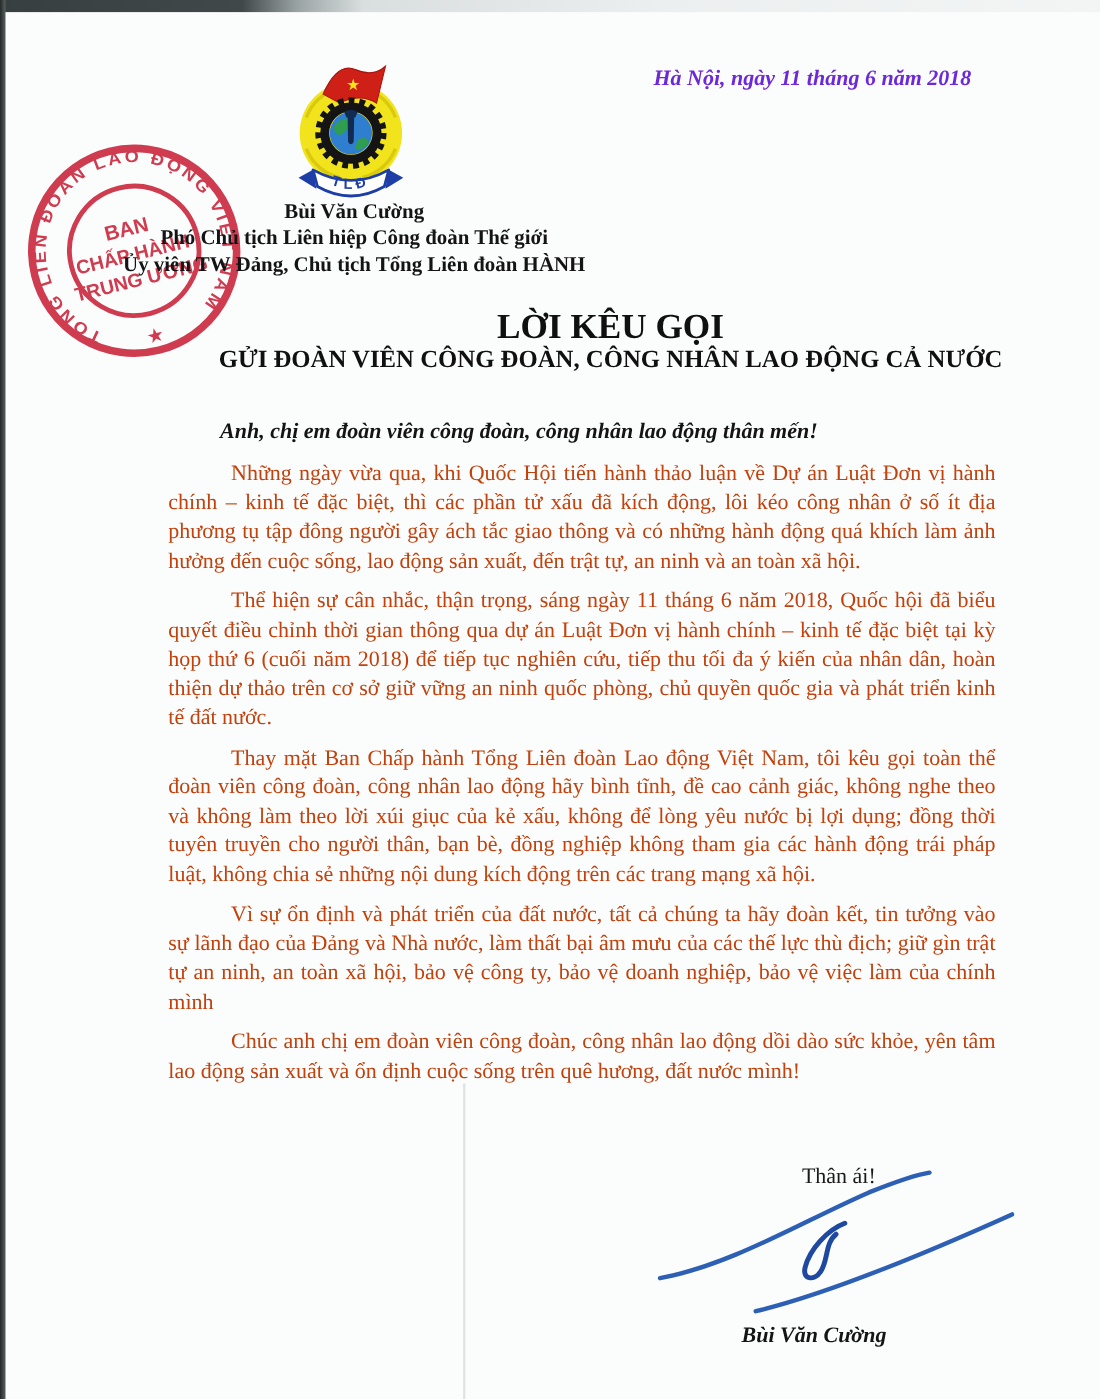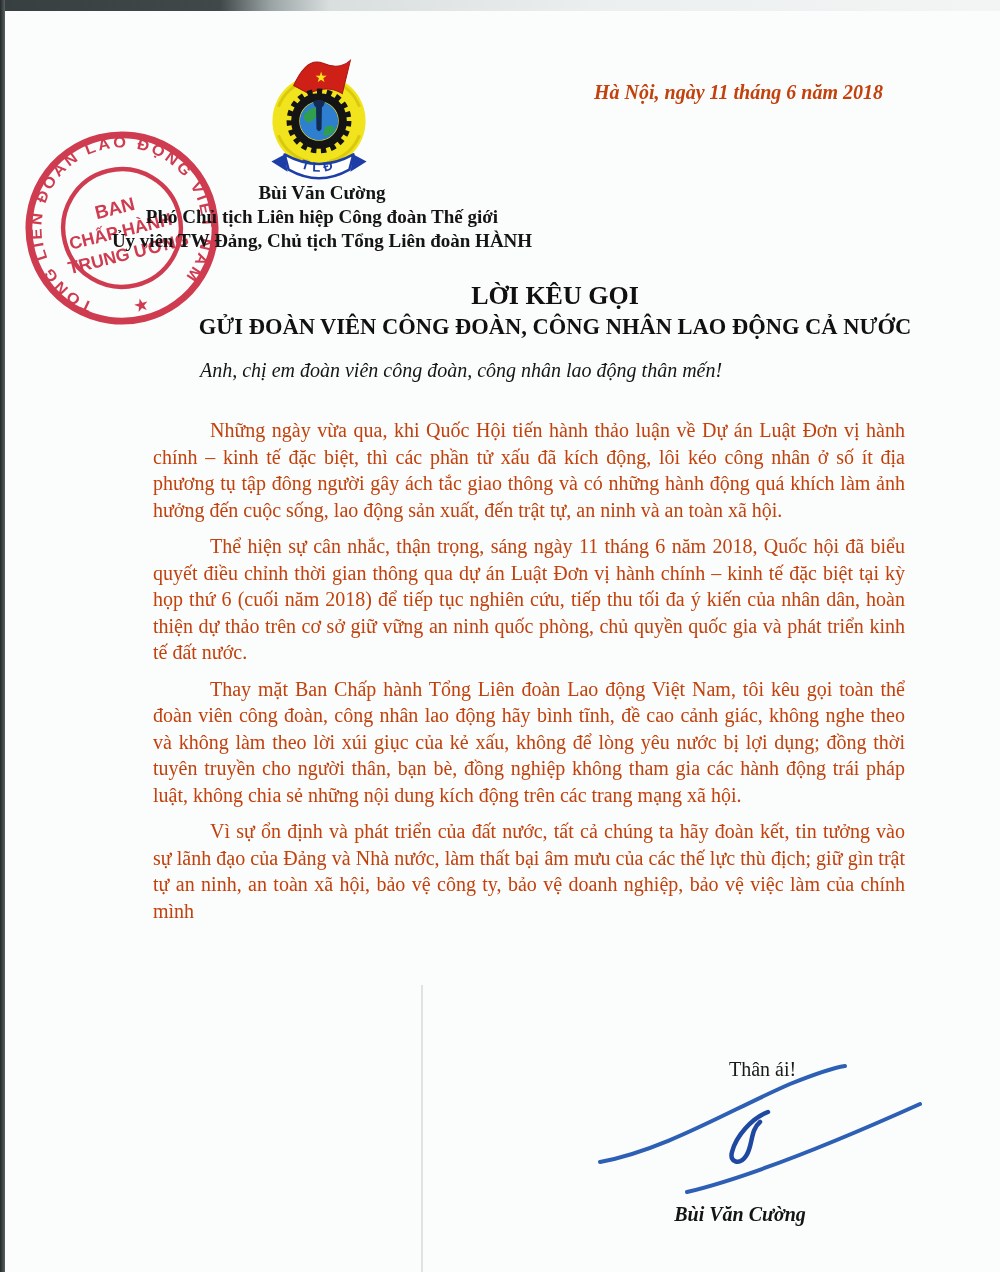--- a/index.html
+++ b/index.html
@@ -8,37 +8,37 @@
     background:#fbfcfc;
     font-family:"Liberation Serif","DejaVu Serif",serif;
     color:#1b1b1b;
   }
   .top-edge{position:absolute;left:0;top:0;width:1000px;height:11px;
     background:linear-gradient(to right,#383f40 0%,#41484a 22%,#9aa3a4 27%,#d9dede 33%,#ecefef 60%,#f3f5f5 100%);}
   .left-edge{position:absolute;left:0;top:0;width:5px;height:1272px;
     background:linear-gradient(to right,#232829,#5a6061);}
   .fold-line{position:absolute;left:421px;top:985px;width:2px;height:287px;background:rgba(100,110,112,.18);}
 
-  .date-line{position:absolute;top:81px;right:117px;font-size:20px;font-weight:bold;font-style:italic;color:#c2410c;}
+  .date-line{position:absolute;top:60px;right:117px;font-size:20px;font-weight:bold;font-style:italic;color:#6d28d9;}
 
   .logo{position:absolute;left:263px;top:40px;width:112px;height:162px;}
 
   .stamp{position:absolute;left:24px;top:130px;width:196px;height:196px;
     transform:rotate(-14deg);mix-blend-mode:multiply;opacity:.92;}
   .stamp text{font-family:"Liberation Sans","DejaVu Sans",sans-serif;font-weight:bold;}
 
   .signer{position:absolute;left:322px;top:181px;transform:translateX(-50%);
     text-align:center;font-weight:bold;font-size:19px;line-height:24px;white-space:nowrap;color:#141414;}
 
   .title-block{position:absolute;left:555px;top:281px;transform:translateX(-50%);
     width:780px;text-align:center;font-weight:bold;color:#101010;}
-  .title-l1{font-size:26px;line-height:30px;}
+  .title-l1{font-size:32px;line-height:30px;}
   .title-l2,.title-l3{font-size:22.5px;line-height:31px;}
 
-  .salutation{position:absolute;left:200px;top:359px;font-size:20px;font-weight:normal;font-style:italic;color:#141414;text-align:center;}
+  .salutation{position:absolute;left:200px;top:381px;font-size:20px;font-weight:bold;font-style:italic;color:#141414;text-align:center;}
 
   .body-text{position:absolute;left:153px;top:417px;width:752px;
     font-size:20px;line-height:26.5px;text-align:justify;color:#c2410c;}
   .body-text p{margin:0 0 10px 0;text-indent:57px;}
 
   .closing{position:absolute;left:701px;top:1058px;font-size:20px;color:#1a1a1a;margin-left:28px;}
   .signature{position:absolute;left:540px;top:1062px;width:400px;height:135px;}
   .signature-name{position:absolute;left:740px;top:1203px;transform:translateX(-50%);
     font-size:20px;font-weight:bold;font-style:italic;white-space:nowrap;color:#141414;}
 </style>
@@ -107,20 +107,21 @@
     <div class="title-l3">GỬI ĐOÀN VIÊN CÔNG ĐOÀN, CÔNG NHÂN LAO ĐỘNG CẢ NƯỚC</div>
   </div>
 
   <div class="salutation">Anh, chị em đoàn viên công đoàn, công nhân lao động thân mến!</div>
 
   <div class="body-text">
     <p>Những ngày vừa qua, khi Quốc Hội tiến hành thảo luận về Dự án Luật Đơn vị hành chính – kinh tế đặc biệt, thì các phần tử xấu đã kích động, lôi kéo công nhân ở số ít địa phương tụ tập đông người gây ách tắc giao thông và có những hành động quá khích làm ảnh hưởng đến cuộc sống, lao động sản xuất, đến trật tự, an ninh và an toàn xã hội.</p>
     <p>Thể hiện sự cân nhắc, thận trọng, sáng ngày 11 tháng 6 năm 2018, Quốc hội đã biểu quyết điều chỉnh thời gian thông qua dự án Luật Đơn vị hành chính – kinh tế đặc biệt tại kỳ họp thứ 6 (cuối năm 2018) để tiếp tục nghiên cứu, tiếp thu tối đa ý kiến của nhân dân, hoàn thiện dự thảo trên cơ sở giữ vững an ninh quốc phòng, chủ quyền quốc gia và phát triển kinh tế đất nước.</p>
     <p>Thay mặt Ban Chấp hành Tổng Liên đoàn Lao động Việt Nam, tôi kêu gọi toàn thể đoàn viên công đoàn, công nhân lao động hãy bình tĩnh, đề cao cảnh giác, không nghe theo và không làm theo lời xúi giục của kẻ xấu, không để lòng yêu nước bị lợi dụng; đồng thời tuyên truyền cho người thân, bạn bè, đồng nghiệp không tham gia các hành động trái pháp luật, không chia sẻ những nội dung kích động trên các trang mạng xã hội.</p>
     <p>Vì sự ổn định và phát triển của đất nước, tất cả chúng ta hãy đoàn kết, tin tưởng vào sự lãnh đạo của Đảng và Nhà nước, làm thất bại âm mưu của các thế lực thù địch; giữ gìn trật tự an ninh, an toàn xã hội, bảo vệ công ty, bảo vệ doanh nghiệp, bảo vệ việc làm của chính mình</p>
+    <p>Chúc anh chị em đoàn viên công đoàn, công nhân lao động dồi dào sức khỏe, yên tâm lao động sản xuất và ổn định cuộc sống trên quê hương, đất nước mình!</p>
   </div>
 
   <div class="closing">Thân ái!</div>
 
   <svg class="signature" viewBox="0 0 400 135">
     <path d="M 60,100 C 125,88 190,48 250,22 C 275,12 292,6 305,4" fill="none" stroke="#2d5fb5" stroke-width="4" stroke-linecap="round"></path>
     <path d="M 228,50 C 212,56 196,74 192,90 C 189,101 200,103 206,94 C 213,84 210,68 220,60" fill="none" stroke="#1f49a0" stroke-width="4.5" stroke-linecap="round"></path>
     <path d="M 147,130 C 210,115 300,78 380,42" fill="none" stroke="#2d5fb5" stroke-width="4" stroke-linecap="round"></path>
   </svg>
 

